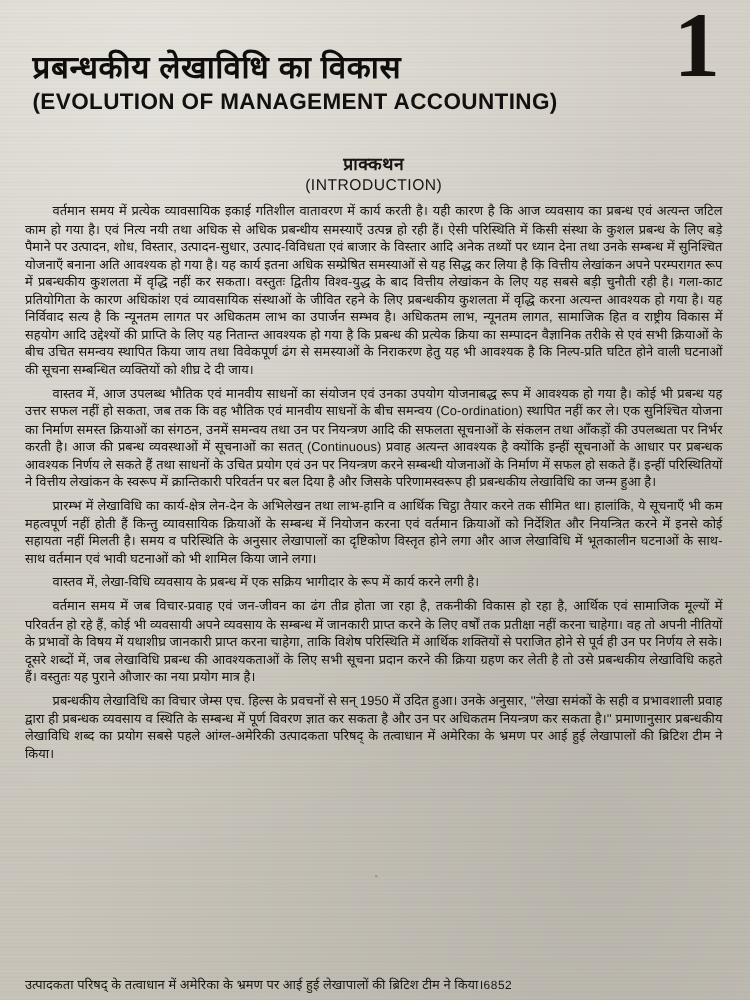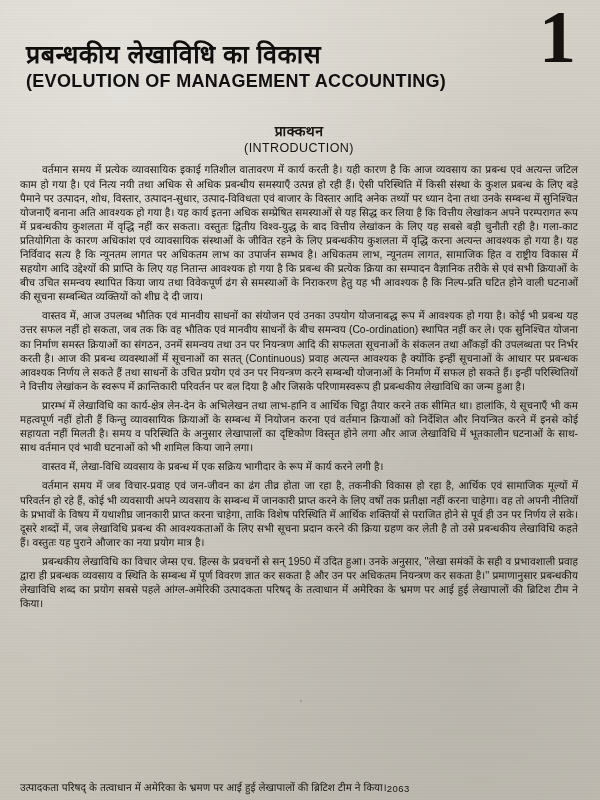--- a/index.html
+++ b/index.html
@@ -141,21 +141,21 @@
     <p>वर्तमान समय में प्रत्येक व्यावसायिक इकाई गतिशील वातावरण में कार्य करती है। यही कारण है कि आज व्यवसाय का प्रबन्ध एवं अत्यन्त जटिल काम हो गया है। एवं नित्य नयी तथा अधिक से अधिक प्रबन्धीय समस्याएँ उत्पन्न हो रही हैं। ऐसी परिस्थिति में किसी संस्था के कुशल प्रबन्ध के लिए बड़े पैमाने पर उत्पादन, शोध, विस्तार, उत्पादन-सुधार, उत्पाद-विविधता एवं बाजार के विस्तार आदि अनेक तथ्यों पर ध्यान देना तथा उनके सम्बन्ध में सुनिश्चित योजनाएँ बनाना अति आवश्यक हो गया है। यह कार्य इतना अधिक सम्प्रेषित समस्याओं से यह सिद्ध कर लिया है कि वित्तीय लेखांकन अपने परम्परागत रूप में प्रबन्धकीय कुशलता में वृद्धि नहीं कर सकता। वस्तुतः द्वितीय विश्व-युद्ध के बाद वित्तीय लेखांकन के लिए यह सबसे बड़ी चुनौती रही है। गला-काट प्रतियोगिता के कारण अधिकांश एवं व्यावसायिक संस्थाओं के जीवित रहने के लिए प्रबन्धकीय कुशलता में वृद्धि करना अत्यन्त आवश्यक हो गया है। यह निर्विवाद सत्य है कि न्यूनतम लागत पर अधिकतम लाभ का उपार्जन सम्भव है। अधिकतम लाभ, न्यूनतम लागत, सामाजिक हित व राष्ट्रीय विकास में सहयोग आदि उद्देश्यों की प्राप्ति के लिए यह नितान्त आवश्यक हो गया है कि प्रबन्ध की प्रत्येक क्रिया का सम्पादन वैज्ञानिक तरीके से एवं सभी क्रियाओं के बीच उचित समन्वय स्थापित किया जाय तथा विवेकपूर्ण ढंग से समस्याओं के निराकरण हेतु यह भी आवश्यक है कि निल्प-प्रति घटित होने वाली घटनाओं की सूचना सम्बन्धित व्यक्तियों को शीघ्र दे दी जाय।</p>
     <p>वास्तव में, आज उपलब्ध भौतिक एवं मानवीय साधनों का संयोजन एवं उनका उपयोग योजनाबद्ध रूप में आवश्यक हो गया है। कोई भी प्रबन्ध यह उत्तर सफल नहीं हो सकता, जब तक कि वह भौतिक एवं मानवीय साधनों के बीच समन्वय (Co-ordination) स्थापित नहीं कर ले। एक सुनिश्चित योजना का निर्माण समस्त क्रियाओं का संगठन, उनमें समन्वय तथा उन पर नियन्त्रण आदि की सफलता सूचनाओं के संकलन तथा आँकड़ों की उपलब्धता पर निर्भर करती है। आज की प्रबन्ध व्यवस्थाओं में सूचनाओं का सतत् (Continuous) प्रवाह अत्यन्त आवश्यक है क्योंकि इन्हीं सूचनाओं के आधार पर प्रबन्धक आवश्यक निर्णय ले सकते हैं तथा साधनों के उचित प्रयोग एवं उन पर नियन्त्रण करने सम्बन्धी योजनाओं के निर्माण में सफल हो सकते हैं। इन्हीं परिस्थितियों ने वित्तीय लेखांकन के स्वरूप में क्रान्तिकारी परिवर्तन पर बल दिया है और जिसके परिणामस्वरूप ही प्रबन्धकीय लेखाविधि का जन्म हुआ है।</p>
     <p>प्रारम्भ में लेखाविधि का कार्य-क्षेत्र लेन-देन के अभिलेखन तथा लाभ-हानि व आर्थिक चिट्ठा तैयार करने तक सीमित था। हालांकि, ये सूचनाएँ भी कम महत्वपूर्ण नहीं होती हैं किन्तु व्यावसायिक क्रियाओं के सम्बन्ध में नियोजन करना एवं वर्तमान क्रियाओं को निर्देशित और नियन्त्रित करने में इनसे कोई सहायता नहीं मिलती है। समय व परिस्थिति के अनुसार लेखापालों का दृष्टिकोण विस्तृत होने लगा और आज लेखाविधि में भूतकालीन घटनाओं के साथ-साथ वर्तमान एवं भावी घटनाओं को भी शामिल किया जाने लगा।</p>
     <p>वास्तव में, लेखा-विधि व्यवसाय के प्रबन्ध में एक सक्रिय भागीदार के रूप में कार्य करने लगी है।</p>
     <p>वर्तमान समय में जब विचार-प्रवाह एवं जन-जीवन का ढंग तीव्र होता जा रहा है, तकनीकी विकास हो रहा है, आर्थिक एवं सामाजिक मूल्यों में परिवर्तन हो रहे हैं, कोई भी व्यवसायी अपने व्यवसाय के सम्बन्ध में जानकारी प्राप्त करने के लिए वर्षों तक प्रतीक्षा नहीं करना चाहेगा। वह तो अपनी नीतियों के प्रभावों के विषय में यथाशीघ्र जानकारी प्राप्त करना चाहेगा, ताकि विशेष परिस्थिति में आर्थिक शक्तियों से पराजित होने से पूर्व ही उन पर निर्णय ले सके। दूसरे शब्दों में, जब लेखाविधि प्रबन्ध की आवश्यकताओं के लिए सभी सूचना प्रदान करने की क्रिया ग्रहण कर लेती है तो उसे प्रबन्धकीय लेखाविधि कहते हैं। वस्तुतः यह पुराने औजार का नया प्रयोग मात्र है।</p>
     <p>प्रबन्धकीय लेखाविधि का विचार जेम्स एच. हिल्स के प्रवचनों से सन् 1950 में उदित हुआ। उनके अनुसार, ''लेखा समंकों के सही व प्रभावशाली प्रवाह द्वारा ही प्रबन्धक व्यवसाय व स्थिति के सम्बन्ध में पूर्ण विवरण ज्ञात कर सकता है और उन पर अधिकतम नियन्त्रण कर सकता है।'' प्रमाणानुसार प्रबन्धकीय लेखाविधि शब्द का प्रयोग सबसे पहले आंग्ल-अमेरिकी उत्पादकता परिषद् के तत्वाधान में अमेरिका के भ्रमण पर आई हुई लेखापालों की ब्रिटिश टीम ने किया।</p>
   </div>
 
   <div class="footer">
     <div class="footer-left">उत्पादकता परिषद् के तत्वाधान में अमेरिका के भ्रमण पर आई हुई लेखापालों की ब्रिटिश टीम ने किया।</div>
-    <div class="footer-right">2063</div>
+    <div class="footer-right">6852</div>
   </div>
 
   <div class="speck" style="left:120px;top:540px;width:2px;height:2px;"></div>
   <div class="speck" style="left:430px;top:215px;width:2px;height:2px;"></div>
   <div class="speck" style="left:300px;top:700px;width:2px;height:2px;"></div>
   <div class="speck" style="left:64px;top:400px;width:1.5px;height:1.5px;"></div>
 
 </div>
 
 </body></html>

